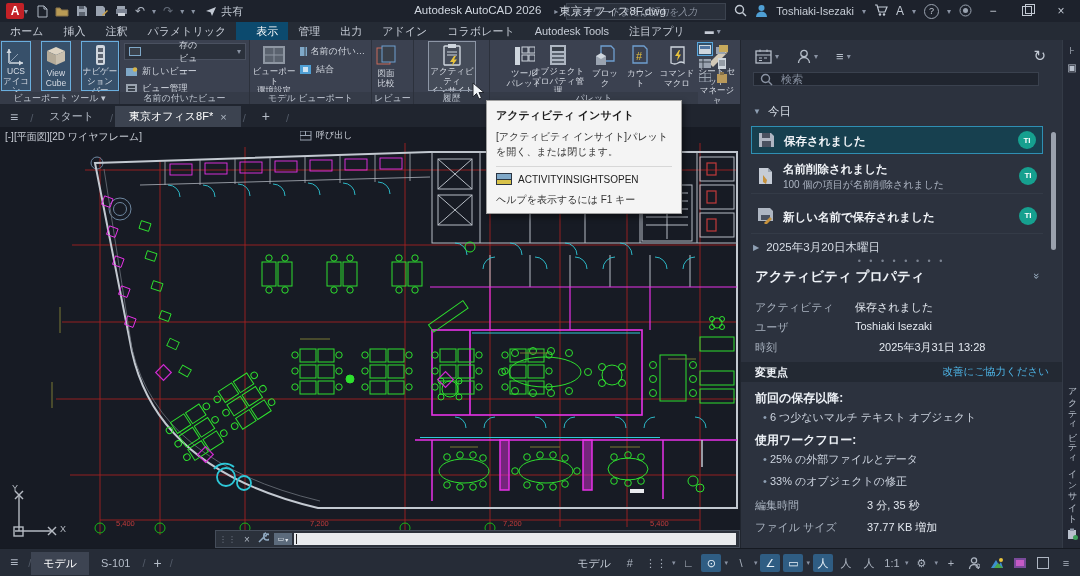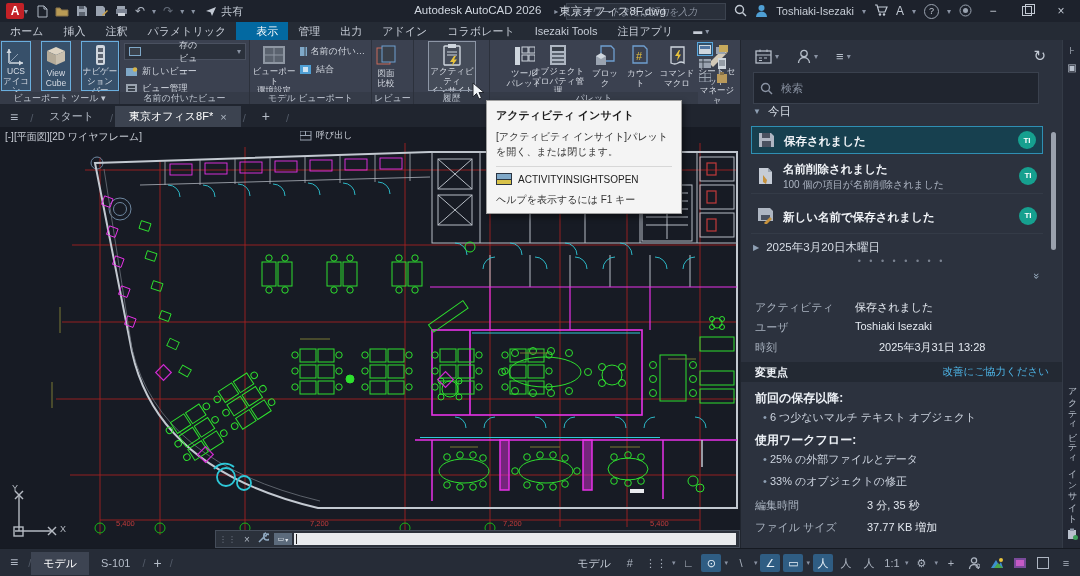--- a/index.html
+++ b/index.html
@@ -26,21 +26,21 @@
   .round{width:13px;height:13px;border:1px solid #9aa3b0;border-radius:50%;display:inline-flex;
          align-items:center;justify-content:center;font-size:9px;color:#c2c9d3;}
   .winbtn{width:26px;height:18px;display:flex;align-items:center;justify-content:center;color:#c2c9d3;font-size:12px;}
   .restore-box{width:8px;height:8px;border:1px solid #c2c9d3;position:relative;}
   .restore-box:before{content:"";position:absolute;left:2px;top:-3px;width:8px;height:8px;border:1px solid #c2c9d3;}
 
   
   #ribbontabs{left:0;top:22px;width:1080px;height:18px;background:#252b35;display:flex;align-items:stretch;
               color:#c6ccd6;font-size:11px;z-index:40;}
   .rtab{padding:1px 10px;display:flex;align-items:center;}
-  .rtab.active{background:#0369a1;color:#fff;padding-left:20px;}
+  .rtab.active{background:#0c4a6e;color:#fff;padding-left:20px;}
   
   #ribbon{left:0;top:40px;width:740px;height:64px;background:#3b4150;z-index:30;color:#d3d8e0;}
   .rpanel{position:absolute;top:0;height:64px;border-right:1px solid #2c313c;}
   .rpanel .plabel{position:absolute;left:0;bottom:0;width:100%;height:12px;font-size:9px;color:#bfc6d1;
                   text-align:center;line-height:12px;background:#353b48;white-space:nowrap;overflow:hidden;}
   .bigbtn{position:absolute;top:2px;width:28px;height:48px;display:flex;flex-direction:column;align-items:center;
           font-size:8.5px;line-height:9.5px;text-align:center;white-space:pre-line;color:#d8dde5;}
   .bigbtn .bicon{height:26px;display:flex;align-items:center;margin-top:1px;}
   .pressed{background:#37506a;outline:1px solid #6aaede;}
   .hovered{background:#454c59;outline:1px solid #8d96a6;}
@@ -85,21 +85,21 @@
   #tooltip .tt-cmd{display:flex;align-items:center;gap:6px;font-size:10px;color:#222;}
   #tooltip .tt-foot{font-size:10px;color:#333;margin-top:8px;}
 
   
   #palette{left:740px;top:40px;width:322px;height:508px;background:#2c323e;z-index:35;color:#dfe4ec;
            border-left:1px solid #20252e;box-sizing:border-box;}
   .pal-toolbar{position:absolute;left:0;top:4px;width:100%;height:24px;display:flex;align-items:center;
                gap:18px;padding-left:14px;box-sizing:border-box;color:#b6bec9;}
   .pal-tool{display:flex;align-items:center;gap:3px;}
   .pal-refresh{margin-left:auto;margin-right:16px;font-size:15px;color:#c3cad4;}
-  .pal-search{position:absolute;left:12px;top:32px;width:286px;height:32px;background:#20252f;
+  .pal-search{position:absolute;left:12px;top:32px;width:286px;height:14px;background:#20252f;
               border:1px solid #3a414e;display:flex;align-items:center;padding:0 6px;gap:6px;box-sizing:border-box;}
   .pal-search input{flex:1;background:transparent;border:none;outline:none;color:#d5dae2;font-size:11px;}
   .pal-search input::placeholder{color:#8a93a3;}
   .grp{position:absolute;left:12px;display:flex;align-items:center;gap:7px;font-size:11.5px;color:#d8dee7;}
   .tri{font-size:8px;color:#8fa0b4;}
   .aitem{position:absolute;left:10px;width:292px;display:flex;align-items:center;gap:9px;padding:4px 6px;
          box-sizing:border-box;border-bottom:1px solid #343b47;}
   .aitem.selected{background:#17404f;border:1px solid #2f8fb3;}
   .aitem .atext{flex:1;min-width:0;}
   .aitem .atitle{font-size:11.5px;font-weight:bold;color:#f0f3f7;white-space:nowrap;}
@@ -241,21 +241,21 @@
   <div id="ribbontabs" class="abs">
     <div class="rtab">ホーム</div>
     <div class="rtab">挿入</div>
     <div class="rtab">注釈</div>
     <div class="rtab">パラメトリック</div>
     <div class="rtab active">表示</div>
     <div class="rtab">管理</div>
     <div class="rtab">出力</div>
     <div class="rtab">アドイン</div>
     <div class="rtab">コラボレート</div>
-    <div class="rtab">Isezaki Tools</div>
+    <div class="rtab">Autodesk Tools</div>
     <div class="rtab">注目アプリ</div>
     <div class="rtab" style="gap:3px;">
         <span style="font-size:9px;">▬</span>
         <span class="caret">▾</span>
       </div>
   </div>
 
   <div id="ribbon" class="abs">
 
     <div class="rpanel" style="left:0;width:119px;">
@@ -917,20 +917,21 @@
       </span>
       <span class="avatar">TI</span>
     </div>
     <div class="grp" style="top:200px;">
       <span class="tri">▶</span>
         <span>2025年3月20日木曜日</span>
     </div>
     <div class="scrollbar"></div>
     <div class="splitdots">• • • • • • • •</div>
 
+    <div class="props-header">アクティビティ プロパティ</div>
     <span class="chev2">»</span>
 
     <div class="prow" style="top:260px;">
       <span class="pl">アクティビティ</span>
         <span class="pv">保存されました</span>
     </div>
     <div class="prow" style="top:280px;">
       <span class="pl">ユーザ</span>
         <span class="pv">Toshiaki Isezaki</span>
     </div>

